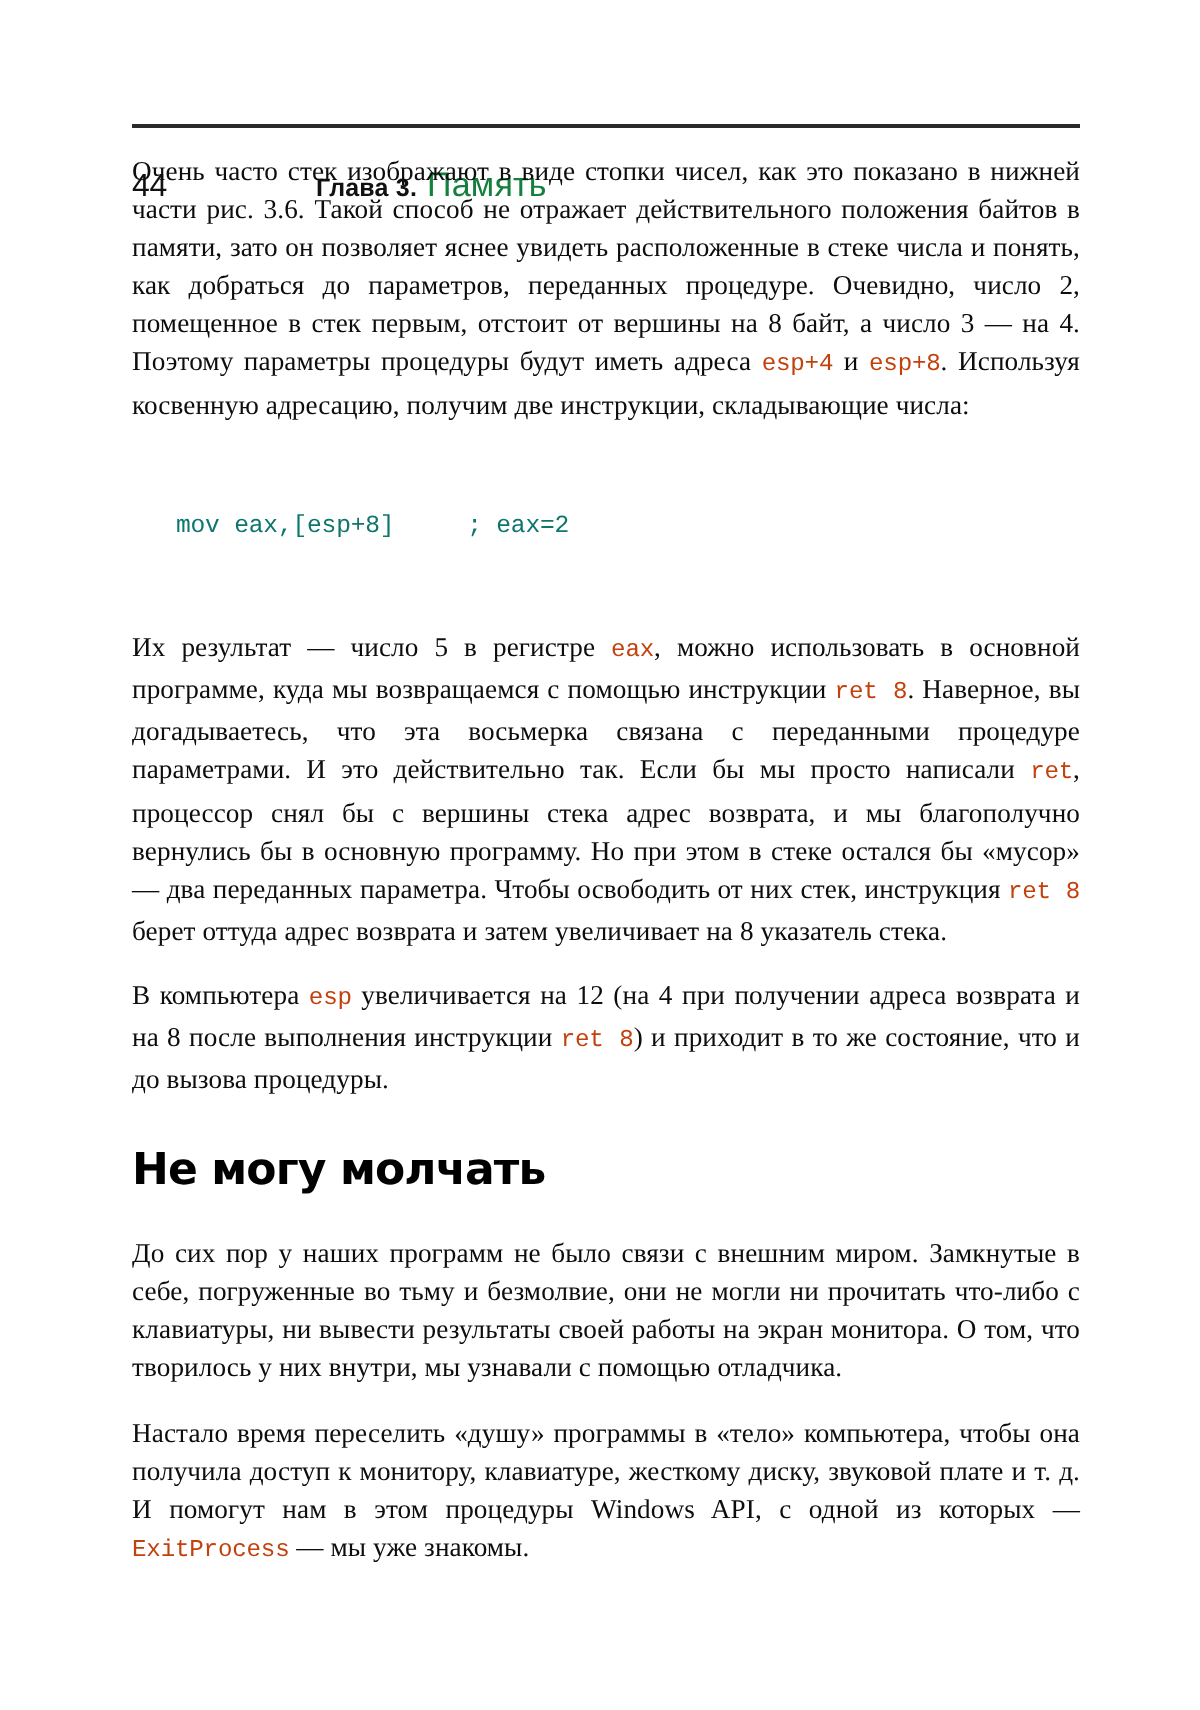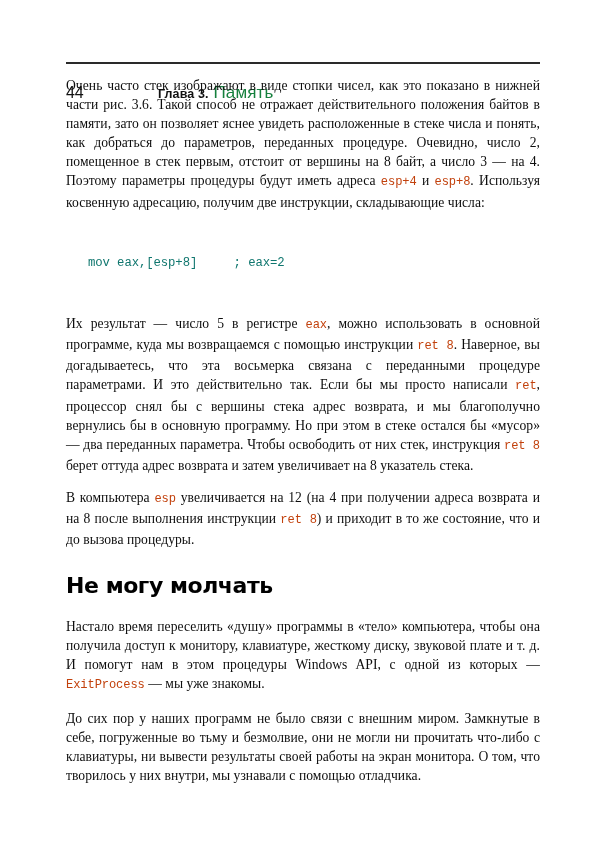--- a/index.html
+++ b/index.html
@@ -140,18 +140,18 @@
     <div class="codeblock">
       <span class="cline">mov eax,[esp+8]     ; eax=2</span>
     </div>
 
     <p class="para"><span>Их результат — число 5 в регистре </span><code>eax</code><span>, можно использовать в основной программе, куда мы возвращаемся с помощью инструкции </span><code>ret 8</code><span>. Наверное, вы догадываетесь, что эта восьмерка связана с переданными процедуре параметрами. И это действительно так. Если бы мы просто написали </span><code>ret</code><span>, процессор снял бы с вершины стека адрес возврата, и мы благополучно вернулись бы в основную программу. Но при этом в стеке остался бы «мусор» — два переданных параметра. Чтобы освободить от них стек, инструкция </span><code>ret 8</code><span> берет оттуда адрес возврата и затем увеличивает на 8 указатель стека.</span></p>
 
     <p class="para"><span>В компьютера </span><code>esp</code><span> увеличивается на 12 (на 4 при получении адреса возврата и на 8 после выполнения инструкции </span><code>ret 8</code><span>) и приходит в то же состояние, что и до вызова процедуры.</span></p>
 
     <h2 class="section-head">Не могу молчать</h2>
 
+    <p class="para"><span>До сих пор у наших программ не было связи с внешним миром. Замкнутые в себе, погруженные во тьму и безмолвие, они не могли ни прочитать что-либо с клавиатуры, ни вывести результаты своей работы на экран монитора. О том, что творилось у них внутри, мы узнавали с помощью отладчика.</span></p>
+
     <p class="para"><span>Настало время переселить «душу» программы в «тело» компьютера, чтобы она получила доступ к монитору, клавиатуре, жесткому диску, звуковой плате и т. д. И помогут нам в этом процедуры Windows API, с одной из которых — </span><code>ExitProcess</code><span> — мы уже знакомы.</span></p>
-
-    <p class="para"><span>До сих пор у наших программ не было связи с внешним миром. Замкнутые в себе, погруженные во тьму и безмолвие, они не могли ни прочитать что-либо с клавиатуры, ни вывести результаты своей работы на экран монитора. О том, что творилось у них внутри, мы узнавали с помощью отладчика.</span></p>
 
   </div>
 </div>
 
 </body></html>

